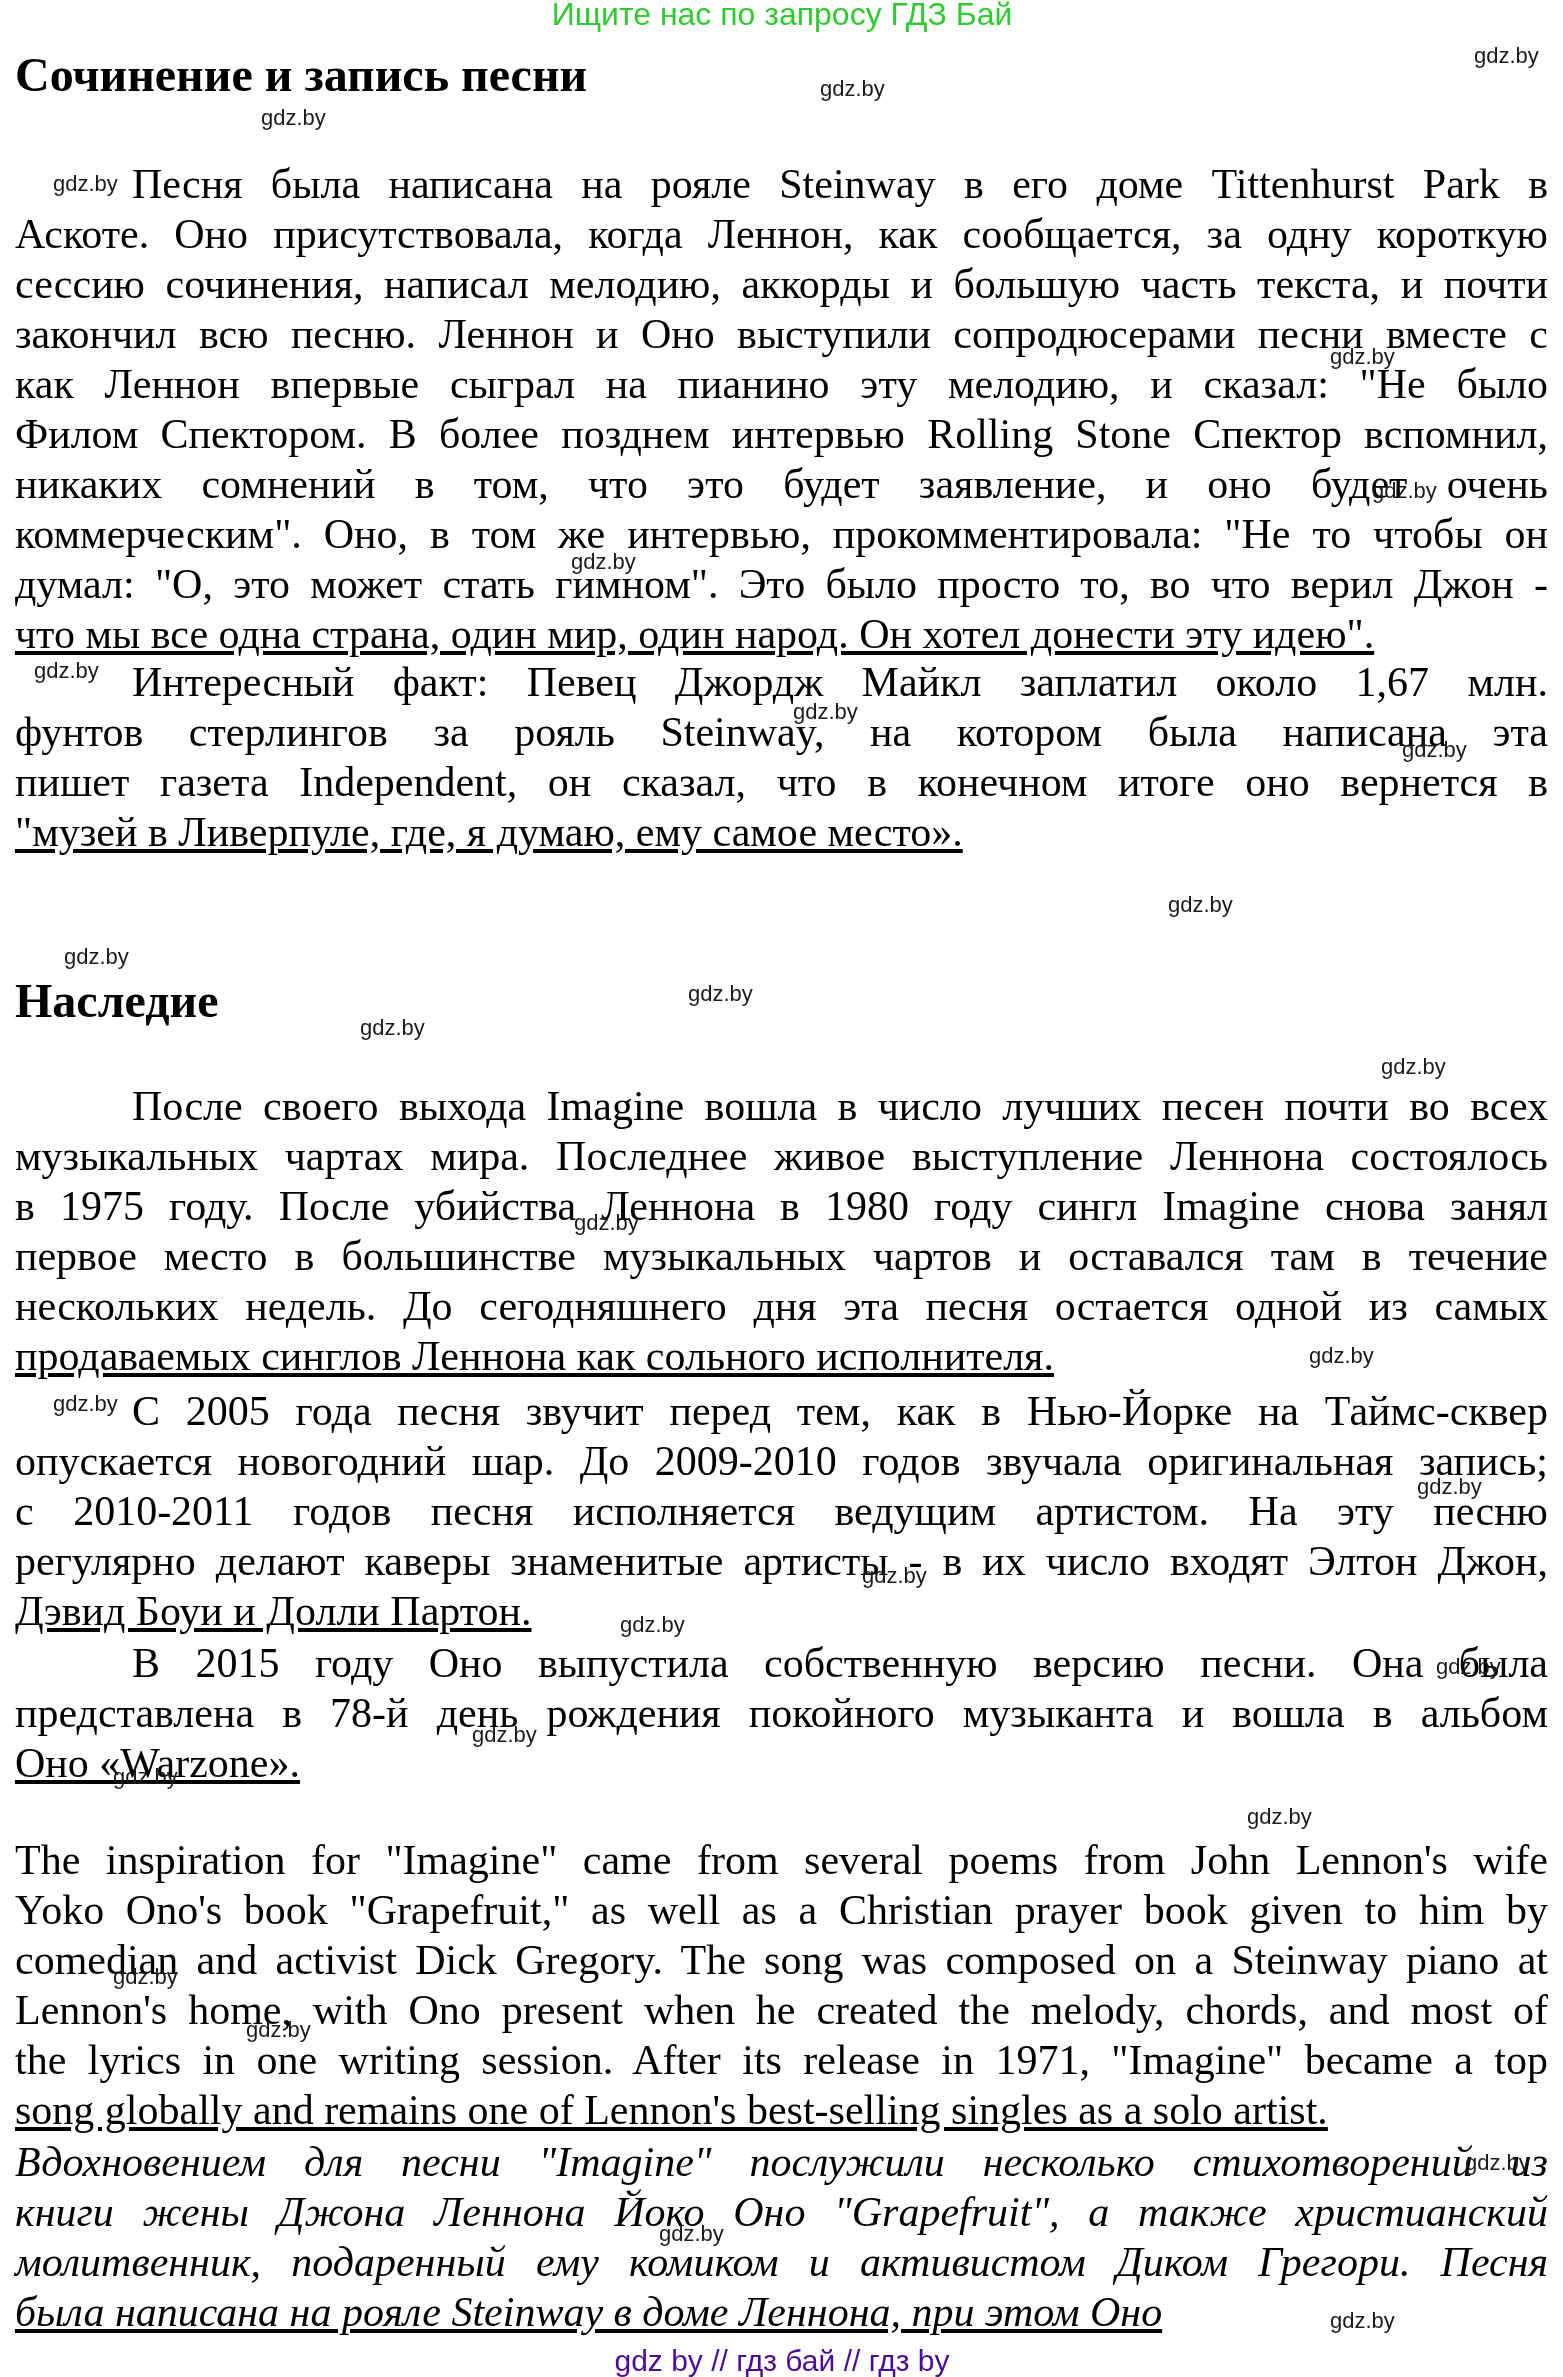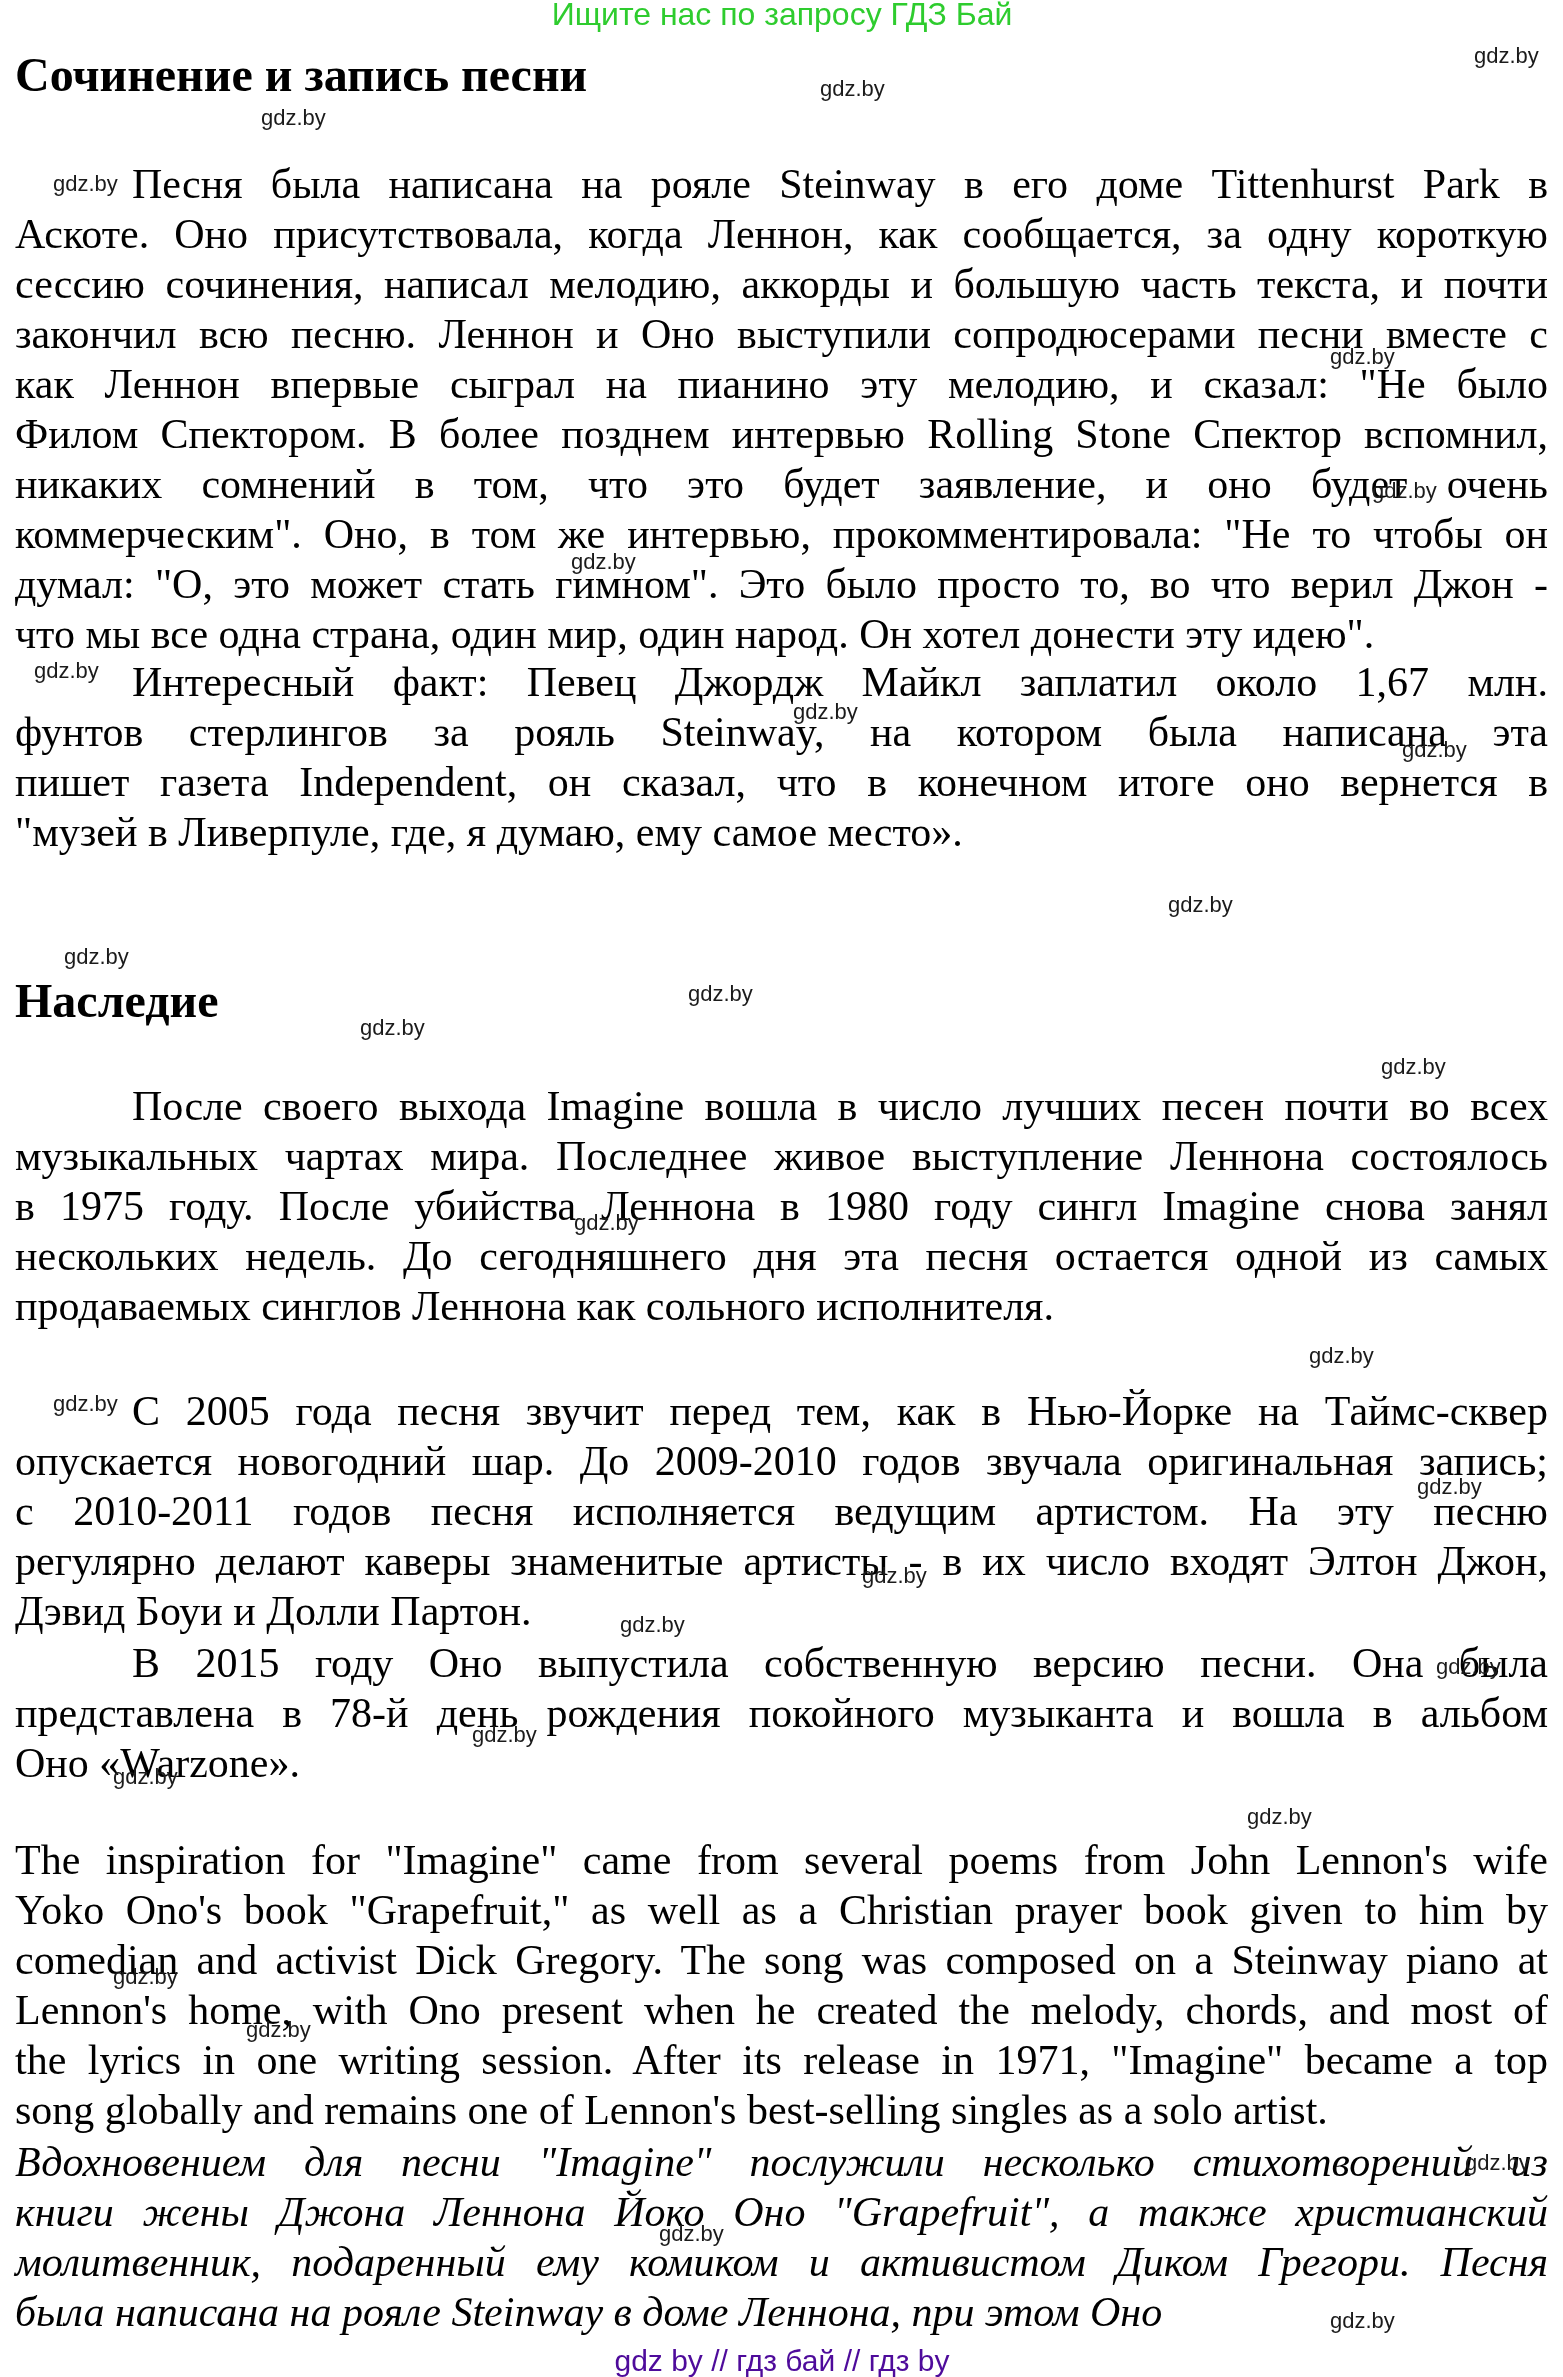--- a/index.html
+++ b/index.html
@@ -38,21 +38,21 @@
     font-size:42px;
   }
   .para.it{font-style:italic;}
   .line{
     height:50px;line-height:50px;
     text-align:justify;
     text-align-last:justify;
     white-space:nowrap;
     overflow:visible;
   }
-  .line.last{text-align-last:left;}
+  .line.last{text-align-last:left;text-decoration:underline;}
   .line.ind{text-indent:117px;}
   .wm{
     position:absolute;
     font-family:"Liberation Sans", sans-serif;
     font-size:22px;line-height:24px;
     color:#1b1b1b;
     white-space:nowrap;
   }
 </style>
 </head>
@@ -83,20 +83,21 @@
     <div class="line">пишет газета Independent, он сказал, что в конечном итоге оно вернется в</div>
     <div class="line last">"музей в Ливерпуле, где, я думаю, ему самое место».</div>
   </div>
 
   <div class="h" style="top:976px;">Наследие</div>
 
   <div class="para" style="top:1081px;">
     <div class="line ind">После своего выхода Imagine вошла в число лучших песен почти во всех</div>
     <div class="line">музыкальных чартах мира. Последнее живое выступление Леннона состоялось</div>
     <div class="line">в 1975 году. После убийства Леннона в 1980 году сингл Imagine снова занял</div>
+    <div class="line">первое место в большинстве музыкальных чартов и оставался там в течение</div>
     <div class="line">нескольких недель. До сегодняшнего дня эта песня остается одной из самых</div>
     <div class="line last">продаваемых синглов Леннона как сольного исполнителя.</div>
   </div>
 
   <div class="para" style="top:1386px;">
     <div class="line ind">С 2005 года песня звучит перед тем, как в Нью-Йорке на Таймс-сквер</div>
     <div class="line">опускается новогодний шар. До 2009-2010 годов звучала оригинальная запись;</div>
     <div class="line">с 2010-2011 годов песня исполняется ведущим артистом. На эту песню</div>
     <div class="line">регулярно делают каверы знаменитые артисты - в их число входят Элтон Джон,</div>
     <div class="line last">Дэвид Боуи и Долли Партон.</div>

